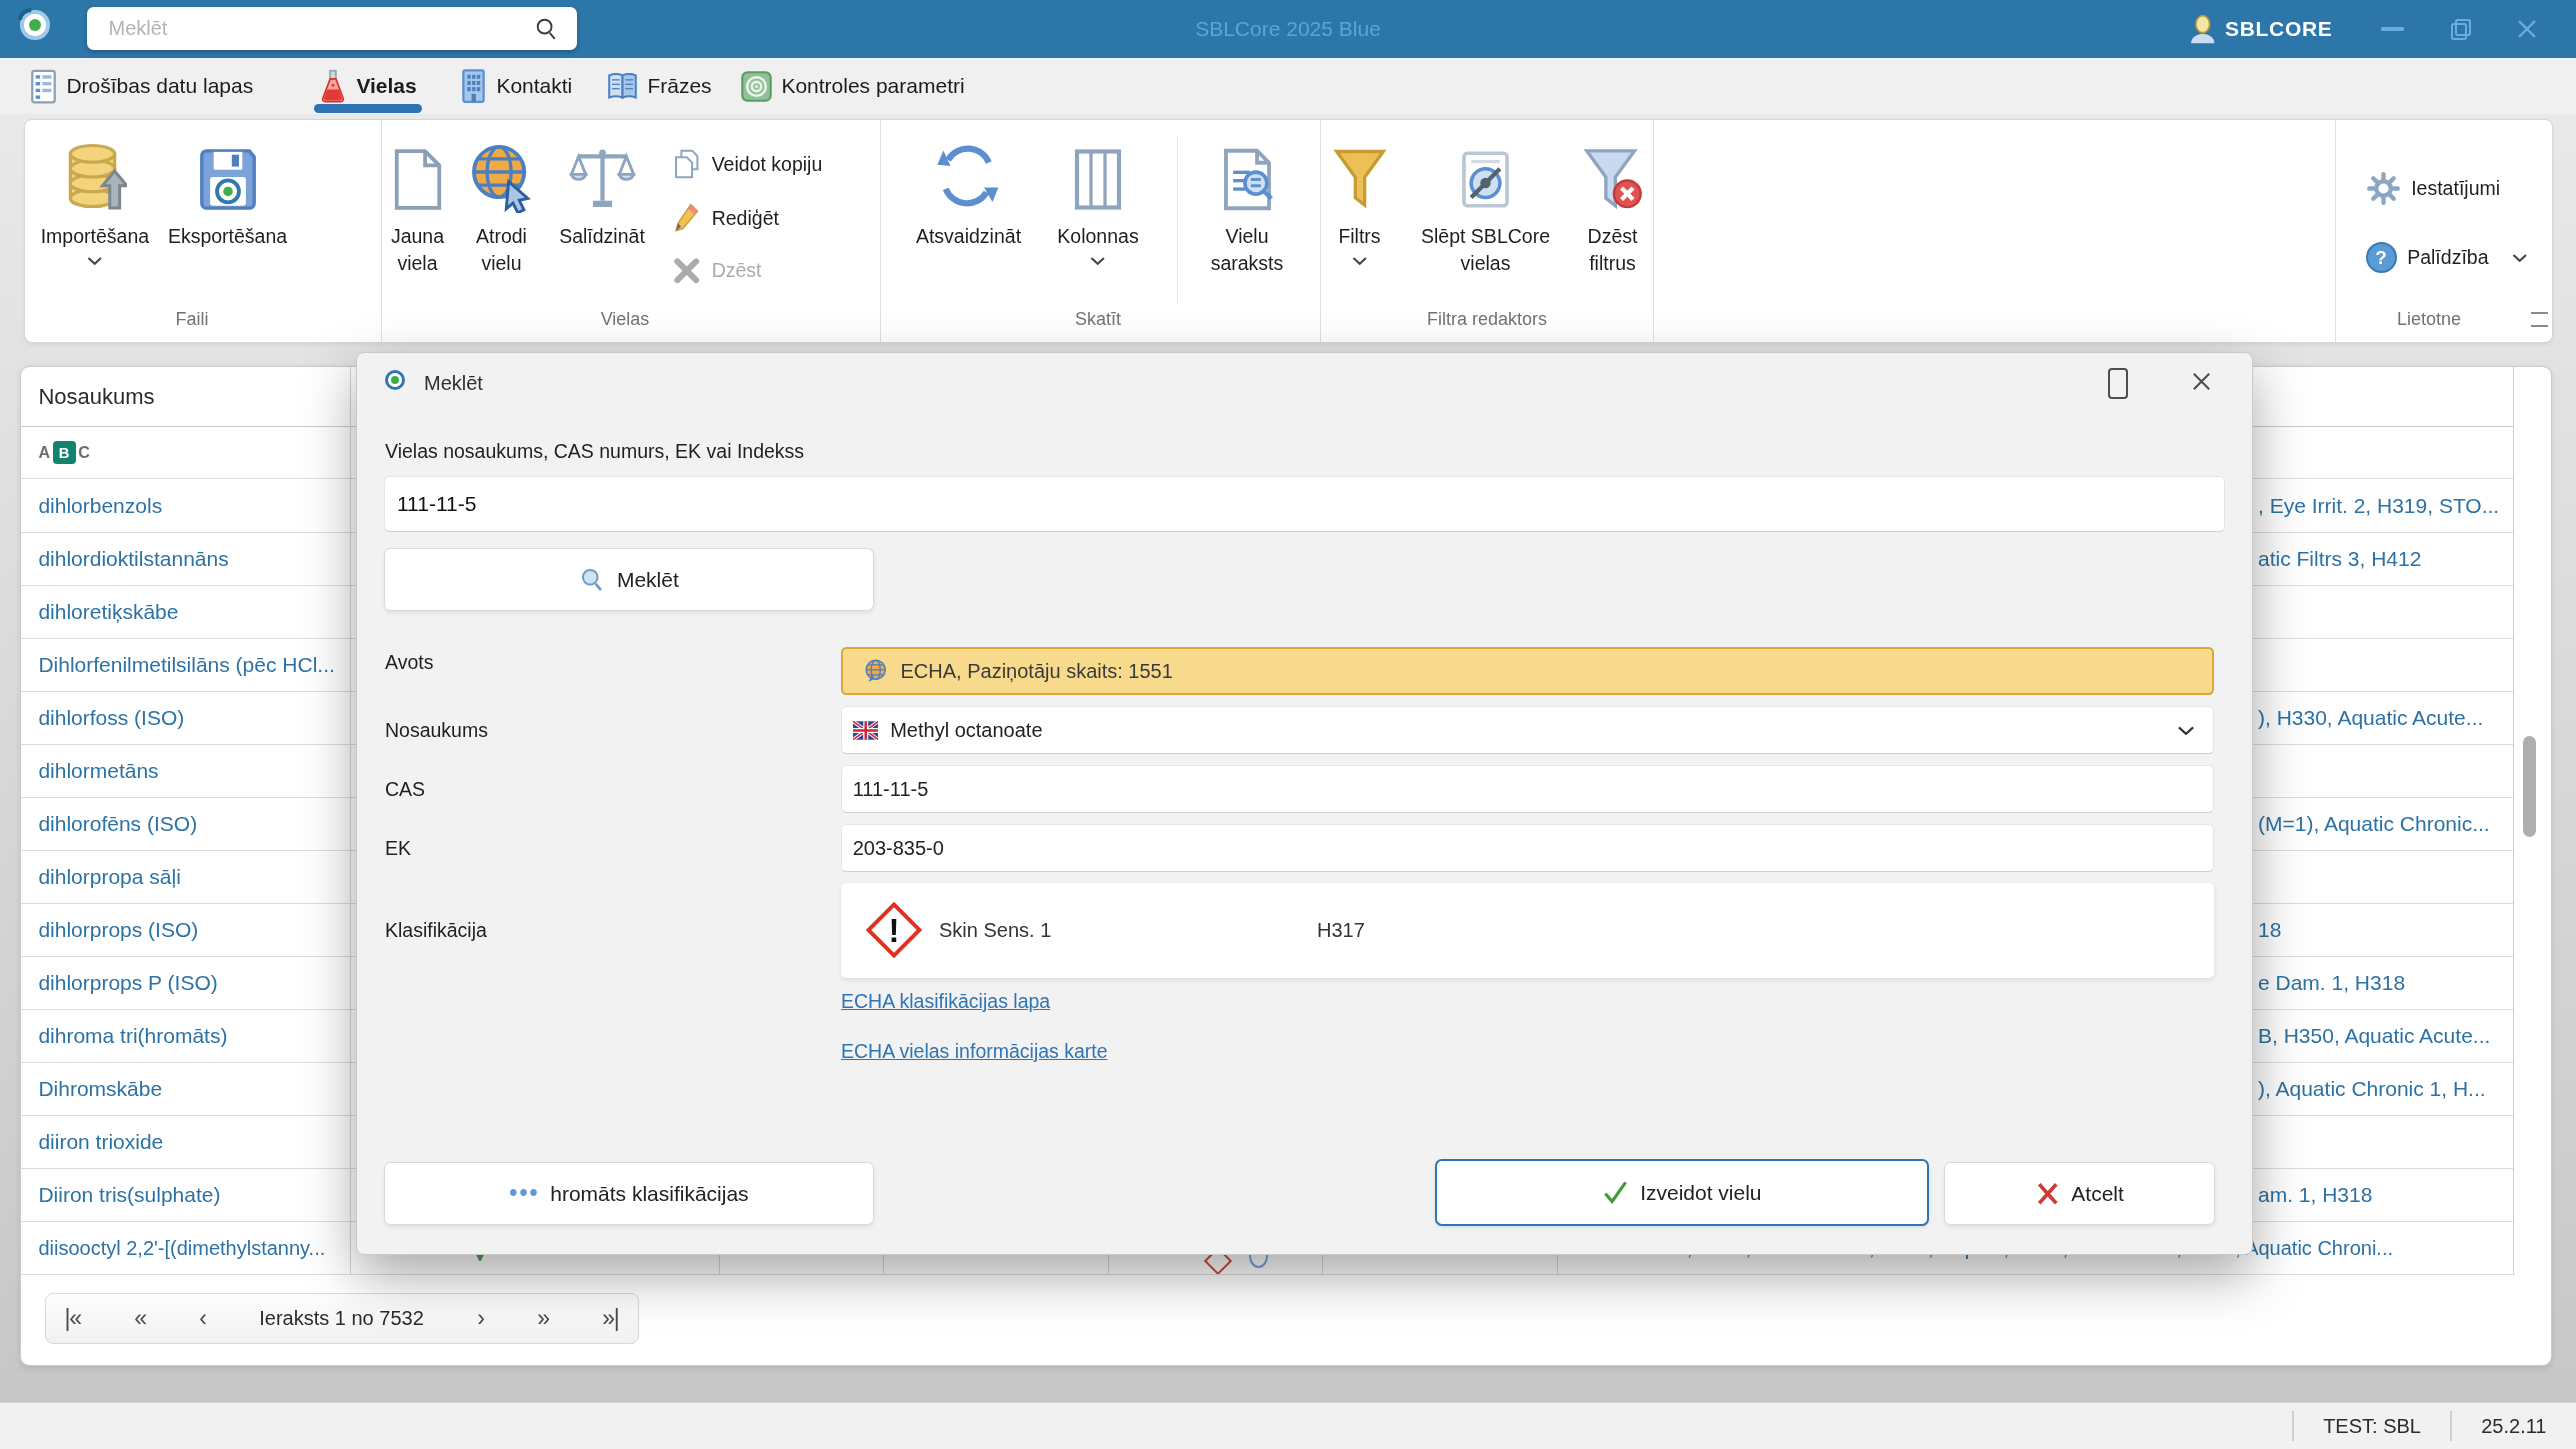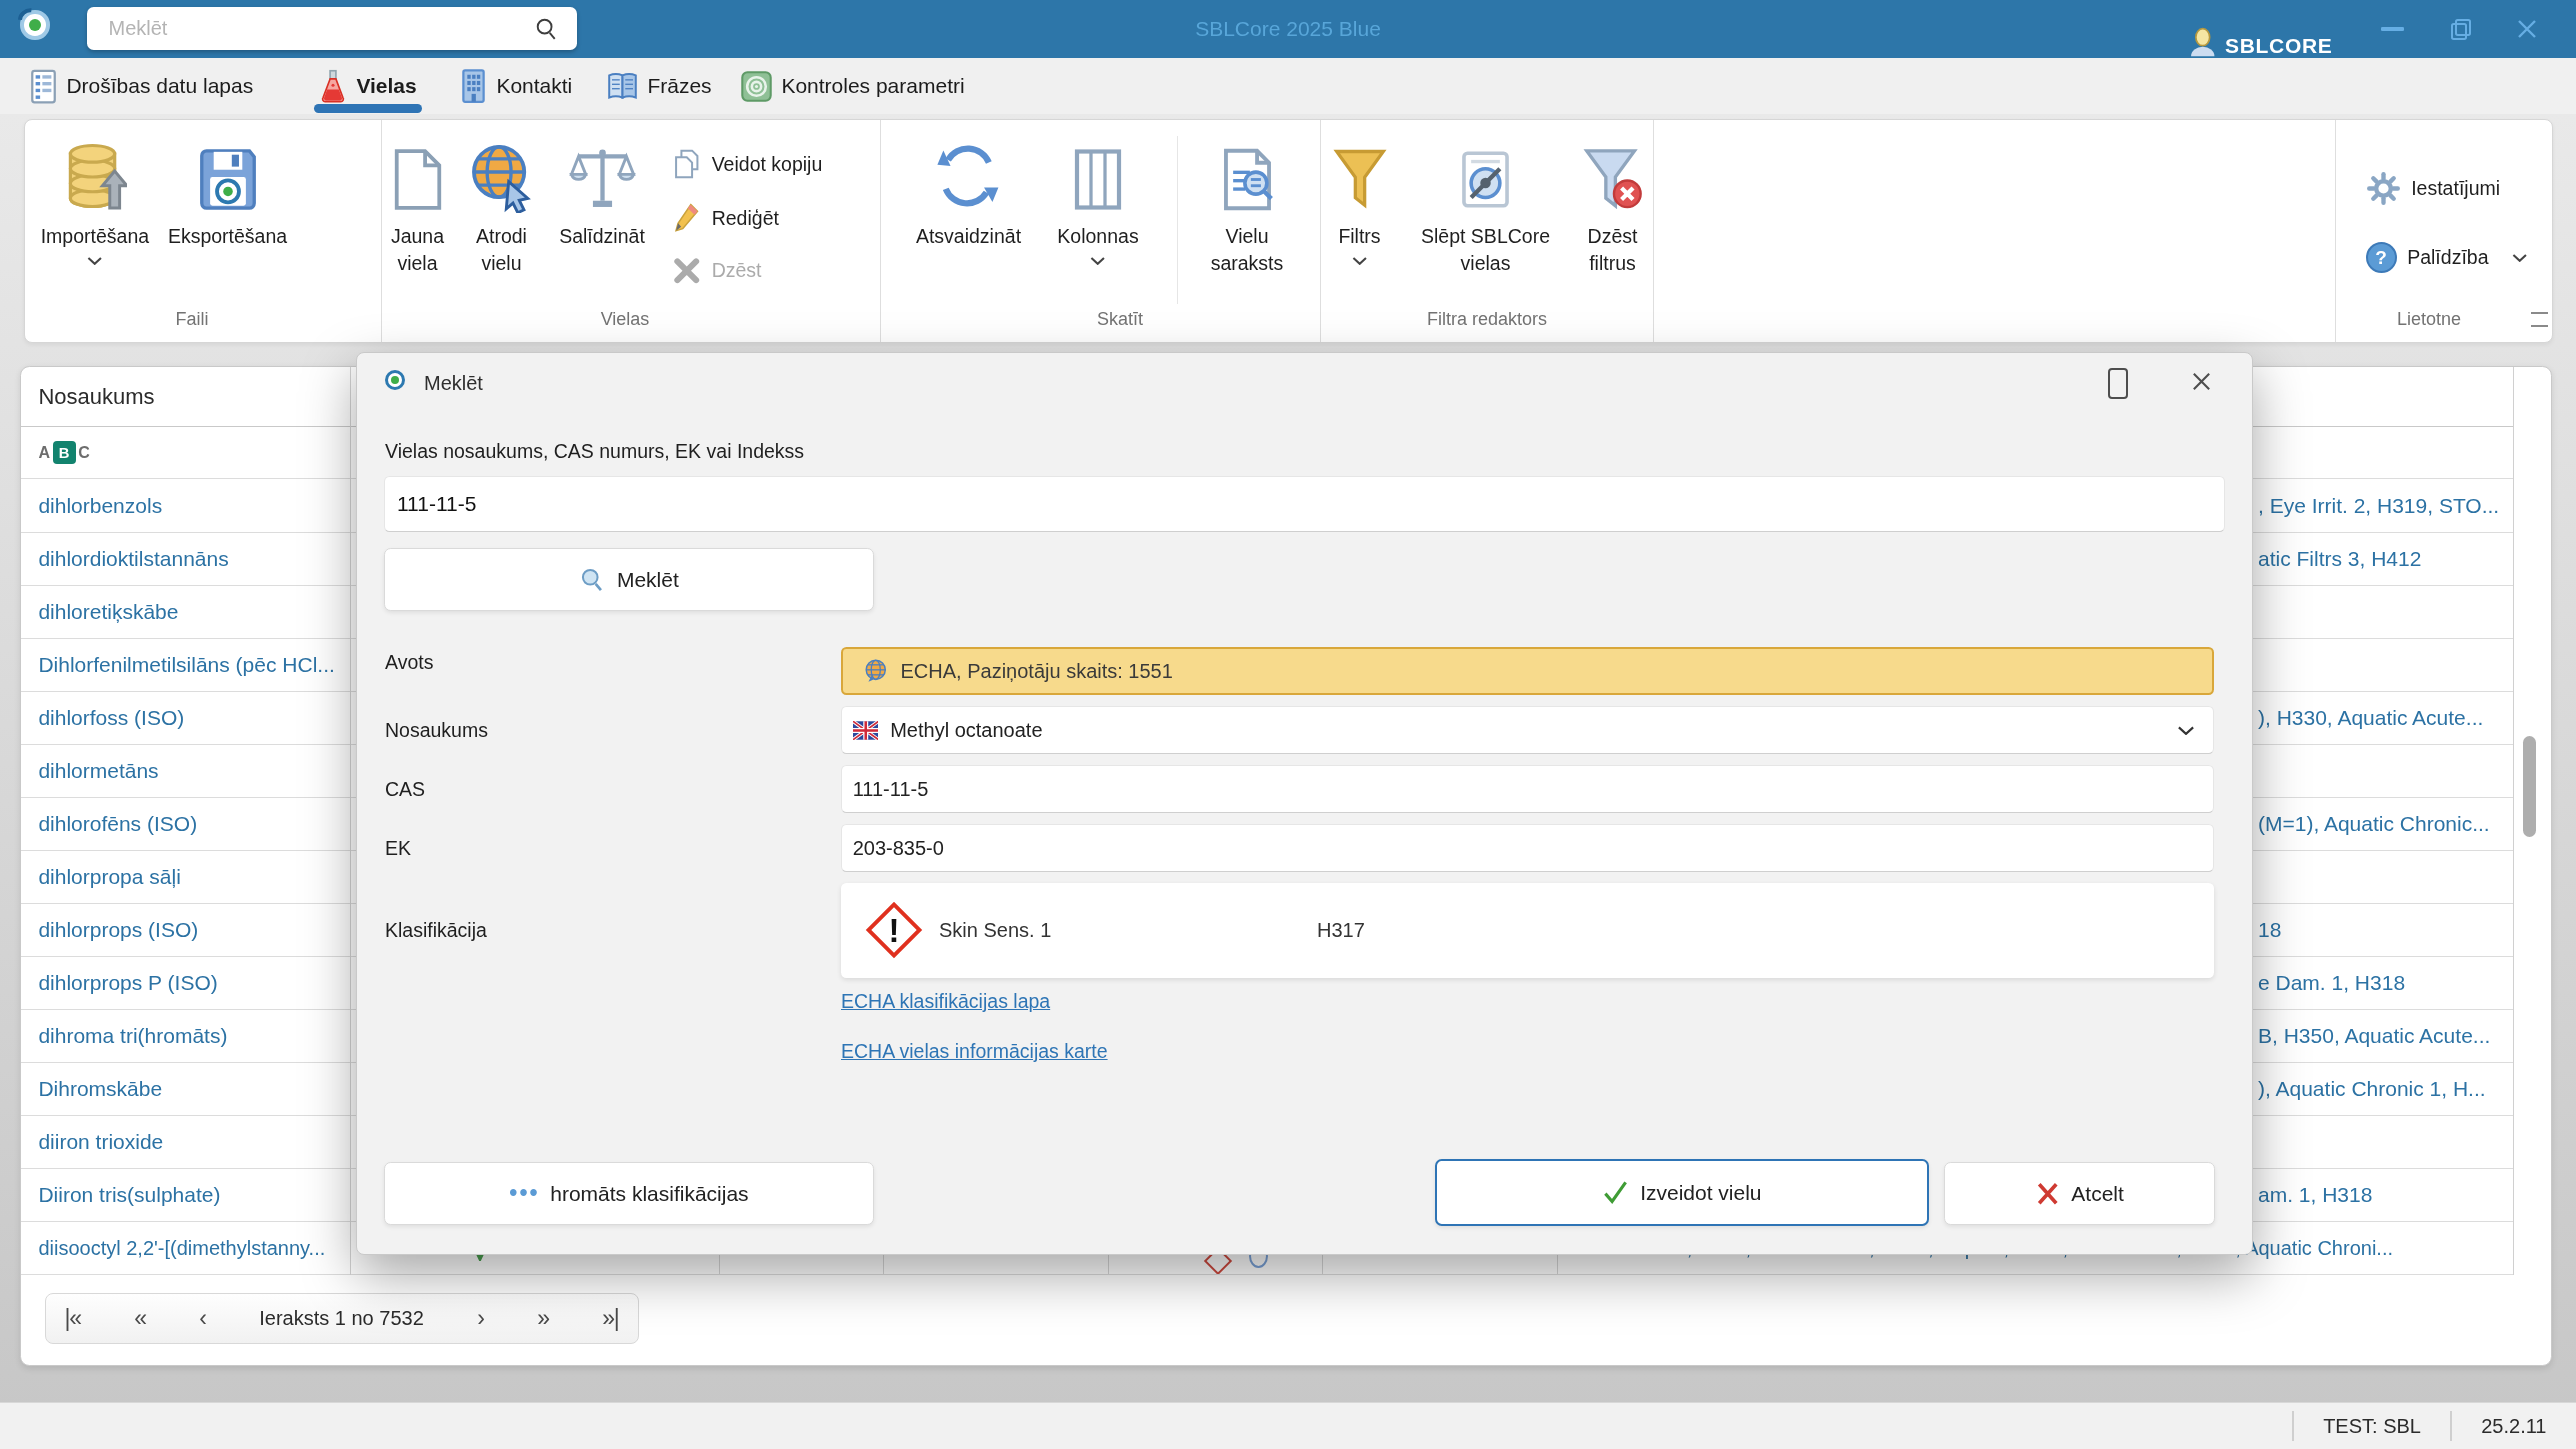--- a/index.html
+++ b/index.html
@@ -15,21 +15,21 @@
   .logo::before{content:"";position:absolute;left:-6px;top:-6px;width:17.4px;height:17.4px;border-radius:50%;
         border:4.7px solid transparent;border-top-color:#1c5f93;transform:rotate(-40deg);}
   .gsearch{position:absolute;left:87px;top:7.4px;width:490px;height:43px;background:#fff;border-radius:6.7px;
         box-shadow:0 2px 4px rgba(0,0,0,.25);display:flex;align-items:center;}
   .gsearch input{flex:1;border:0;outline:none;font:20px "Liberation Sans",sans-serif;color:#333;
         padding-left:21.5px;background:transparent;}
   .gsearch input::placeholder{color:#b4b4b4;}
   .gsearch .mag{margin-right:17.4px;color:#3d3d3d;}
   .apptitle{position:absolute;left:50%;top:17px;transform:translateX(-50%);
         font-size:21px;color:#58a6d9;}
-  .tbright{position:absolute;right:29.5px;top:0;height:58px;display:flex;align-items:flex-end;}
+  .tbright{position:absolute;right:29.5px;top:0;height:58px;display:flex;align-items:center;}
   .userlabel{font-size:21px;font-weight:bold;color:#fff;letter-spacing:0.7px;margin-left:9.4px;}
   .winbtn{display:flex;align-items:center;justify-content:center;width:40px;height:58px;cursor:default;}
   .minbar{width:23px;height:3.4px;background:#66aee4;border-radius:1.3px;}
   .restore{position:relative;width:17.4px;height:20px;}
   .restore i{position:absolute;border:2.7px solid #66aee4;border-radius:2.7px;display:block;}
   .restore .b{left:0;top:4px;width:12px;height:13.4px;background:#2d76a9;}
   .restore .f{left:4.7px;top:0;width:12px;height:13.4px;}
 
   
   .tabbar{position:absolute;left:0;top:58px;width:2576px;height:56px;background:#f0f0f0;}
@@ -393,21 +393,21 @@
             </g>
             <circle cx="15.5" cy="15.5" r="4.6" fill="#cfe0f2" stroke="#5b8fd0" stroke-width="1.5"></circle>
             <line x1="18.8" y1="18.8" x2="22" y2="22" stroke="#5b8fd0" stroke-width="1.8"></line>
             <line x1="13.4" y1="14" x2="17.6" y2="14" stroke="#5b8fd0" stroke-width="1.2"></line>
             <line x1="13.4" y1="16.6" x2="17.6" y2="16.6" stroke="#5b8fd0" stroke-width="1.2"></line>
           </svg>
       </div>
       <div class="rlabel">Vielu saraksts</div>
     </div>
     <div class="rsep" style="left:1295px"></div>
-    <div class="glabel" style="left:1015px;width:161px">Skatīt</div>
+    <div class="glabel" style="left:993px;width:161px">Skatīt</div>
 
     <div class="rbig" style="left:1293px;width:84px">
       <div class="ric">
         <svg width="56" height="67" viewBox="0 0 24 28">
             <path d="M2 2 h20 L14 13 v12 l-4-3.2 V13z" fill="#ecc054" stroke="#c79b33" stroke-width="1.4"></path>
           </svg>
       </div>
       <div class="rlabel">Filtrs</div>
       <div class="rchev">
         <svg width="17.4" height="9.4" viewBox="0 0 16 9">

